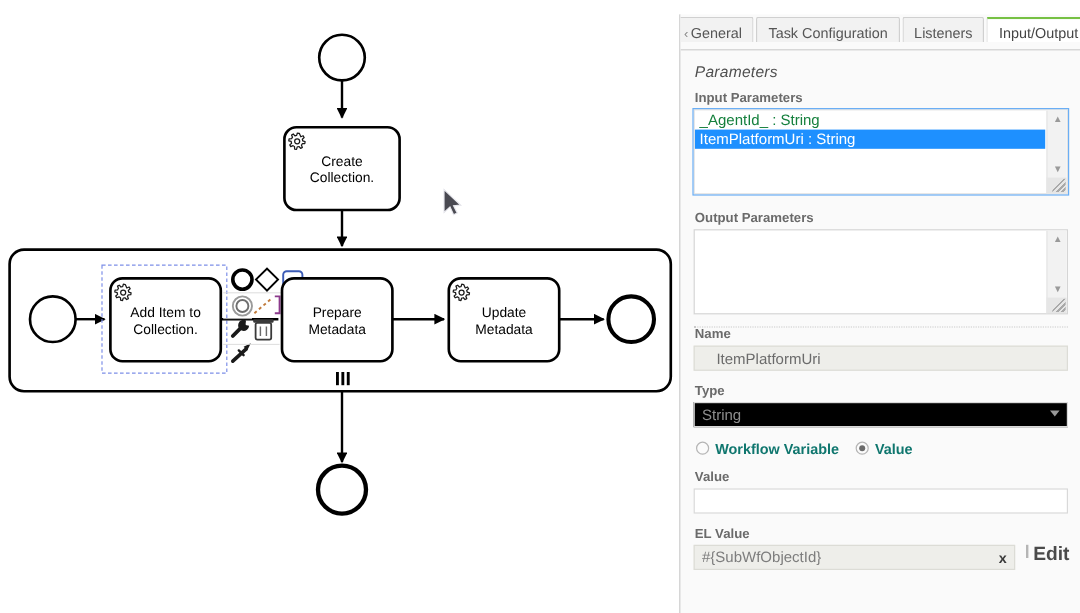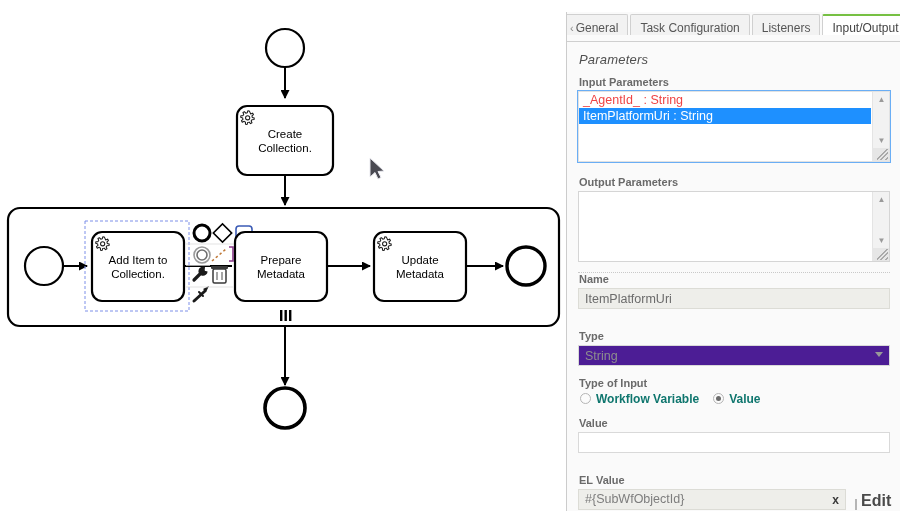--- a/index.html
+++ b/index.html
@@ -65,21 +65,21 @@
   .listbox{
     position:relative;background:#ffffff;
     border:1px solid #e2e2e2;
     outline:1px solid #6aaef5;
     height:71px;box-sizing:border-box;
     margin-bottom:14px;
     overflow:hidden;
   }
   .listbox .items{position:absolute;left:0;top:0;right:18px;}
   .opt{
-    font-size:12.5px;color:#ef4444;
+    font-size:12.5px;color:#15803d;
     padding:0 4px;height:16px;line-height:16px;
     white-space:nowrap;overflow:hidden;
   }
   .opt.sel{background:#1e90ff;color:#ffffff;}
 
   .vsb{
     position:absolute;right:0;top:0;width:17px;height:100%;
     background:#f2f2f2;border-left:1px solid #e4e4e4;box-sizing:border-box;
   }
   .vsb .arrow{
@@ -106,49 +106,49 @@
     border:1px solid #d5d5d5;
     height:71px;box-sizing:border-box;margin-bottom:10px;overflow:hidden;
   }
 
   .divider{border-top:1px dotted #c9c9c9;margin:6px 0 0 0;}
 
   .txtfield{
     box-sizing:border-box;width:100%;height:21px;
     border:1px solid #d9d9d9;background:#ffffff;
     font-family:"Liberation Sans", sans-serif;font-size:12.5px;color:#8a8a8a;
-    padding:0 6px;margin-bottom:21px;display:block;
+    padding:0 18px;margin-bottom:11px;display:block;
   }
   .txtfield.readonly{background:#eeeeea;border-color:#dcdcd6;color:#6b6b6b;}
 
   .selwrap{position:relative;margin-bottom:11px;}
   .selfield{
     box-sizing:border-box;width:100%;height:21px;
-    border:1px solid #d9d9d9;background:#4c1d95;
+    border:1px solid #d9d9d9;background:#000000;
     font-size:12.5px;color:#8e8e8e;padding:0 20px 0 6px;line-height:20px;
   }
   .selwrap .caret{
     position:absolute;right:7px;top:7px;
     width:0;height:0;border-left:4px solid transparent;border-right:4px solid transparent;
     border-top:5px solid #999;
   }
 
   .radiorow{margin:1px 0 11px 2px;font-size:12px;color:#0f766e;font-weight:bold;}
   .radiorow label{display:inline-block;margin-right:14px;cursor:pointer;white-space:nowrap;}
   .rd{
     display:inline-block;width:11px;height:11px;border-radius:50%;
     border:1px solid #b5b5b5;background:#fbfbfb;vertical-align:-1px;margin-right:5px;
     position:relative;box-sizing:border-box;
   }
   .rd.on:after{
     content:"";position:absolute;left:2px;top:2px;width:5px;height:5px;border-radius:50%;
     background:#6b6b6b;
   }
 
-  .elrow{position:relative;display:flex;align-items:flex-end;}
+  .elrow{position:relative;display:flex;align-items:flex-start;}
   .elfield{
     position:relative;flex:0 0 268px;box-sizing:border-box;height:21px;
     border:1px solid #dcdcd6;background:#eeeeea;color:#7d7d7d;
     font-size:12.5px;line-height:19px;padding:0 22px 0 6px;
     white-space:nowrap;overflow:hidden;
   }
   .elclear{
     position:absolute;right:6px;top:2px;font-size:12px;font-weight:bold;color:#3a3a3a;
     cursor:pointer;line-height:17px;
   }
@@ -350,21 +350,20 @@
 
       <div class="flabel">Name</div>
       <input class="txtfield readonly" type="text" readonly="" value="ItemPlatformUri" style="">
 
       <div class="flabel">Type</div>
       <div class="selwrap">
         <div class="selfield">String</div>
         <span class="caret"></span>
       </div>
 
-      <div class="flabel">Type of Input</div>
       <div class="radiorow">
         <label><span class="rd"></span><span>Workflow Variable</span></label><label><span class="rd on"></span><span>Value</span></label>
       </div>
 
       <div class="flabel">Value</div>
       <input class="txtfield" type="text" value="" style="">
 
       <div class="flabel">EL Value</div>
       <div class="elrow">
         <div class="elfield">

